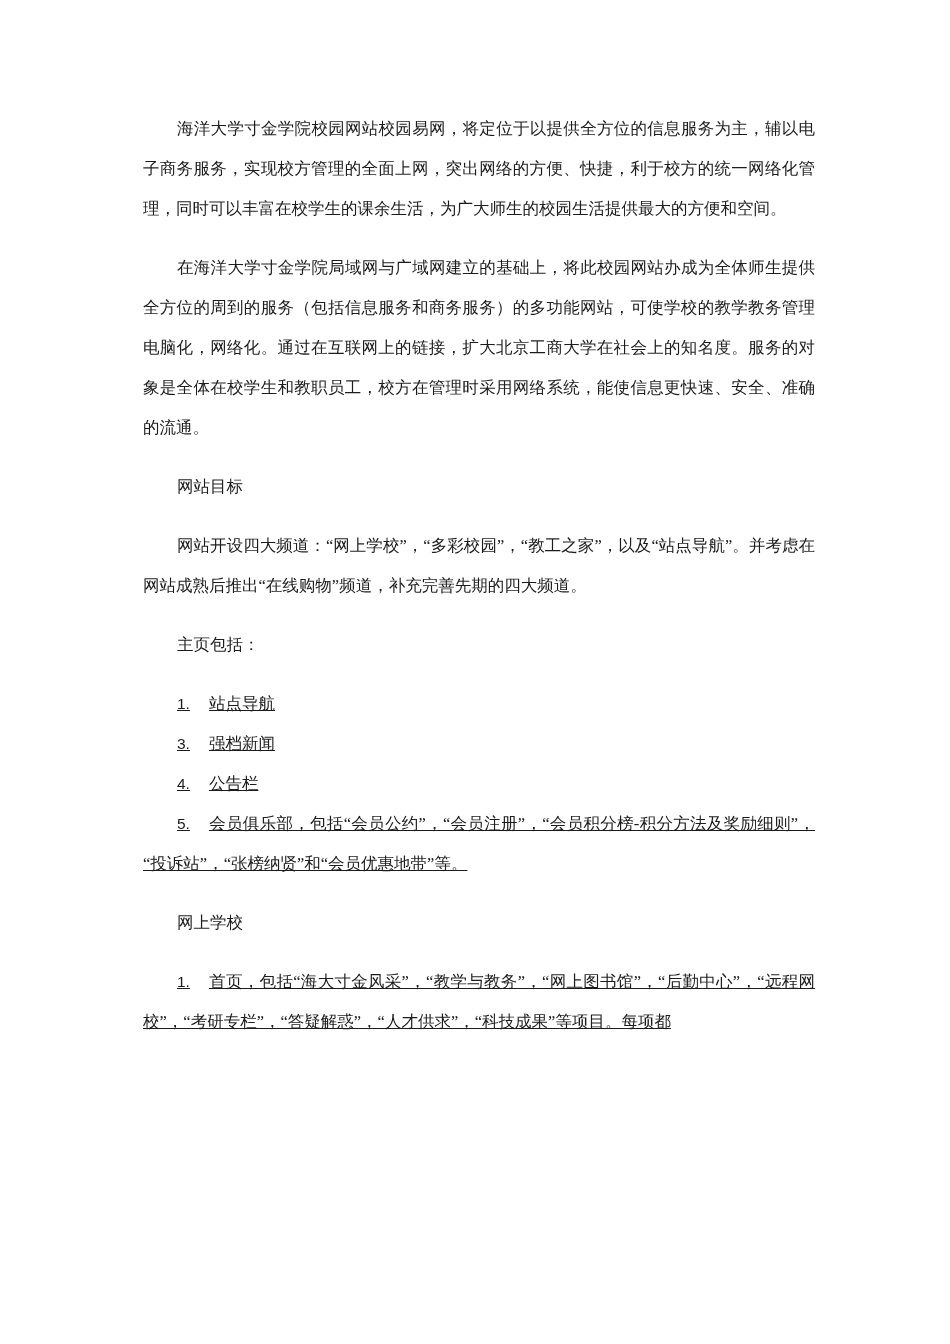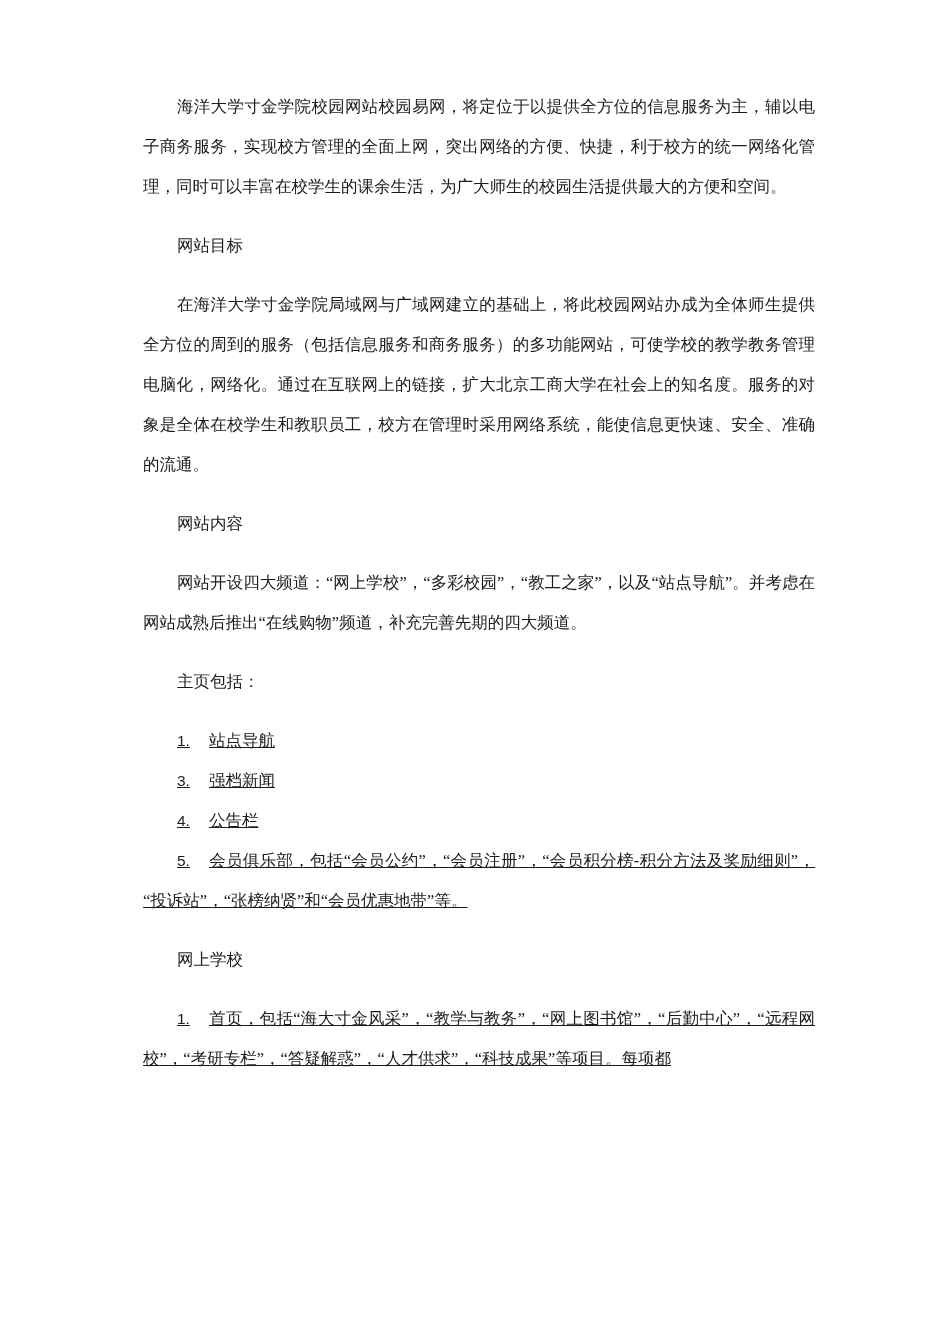--- a/index.html
+++ b/index.html
@@ -10,21 +10,21 @@
   body {
     width: 950px;
     height: 1344px;
     overflow: hidden;
     font-family: "Liberation Serif", "DejaVu Serif", serif;
     color: #1c1c1c;
   }
   .page {
     width: 672px;
     margin: 0 0 0 143px;
-    padding-top: 87px;
+    padding-top: 109px;
     font-size: 16.5px;
     line-height: 40px;
     text-align: justify;
     text-justify: inter-character;
     letter-spacing: 0;
   }
   .para {
     margin: 0 0 19px 0;
     text-indent: 34px;
   }
@@ -41,25 +41,24 @@
     margin-right: 19px;
   }
 </style>
 </head>
 <body>
 
 <div class="page">
 
   <p class="para">海洋大学寸金学院校园网站校园易网，将定位于以提供全方位的信息服务为主，辅以电子商务服务，实现校方管理的全面上网，突出网络的方便、快捷，利于校方的统一网络化管理，同时可以丰富在校学生的课余生活，为广大师生的校园生活提供最大的方便和空间。</p>
 
+  <p class="para">在海洋大学寸金学院局域网与广域网建立的基础上，将此校园网站办成为全体师生提供全方位的周到的服务（包括信息服务和商务服务）的多功能网站，可使学校的教学教务管理电脑化，网络化。通过在互联网上的链接，扩大北京工商大学在社会上的知名度。服务的对象是全体在校学生和教职员工，校方在管理时采用网络系统，能使信息更快速、安全、准确的流通。</p>
+
   <p class="para">网站目标</p>
 
-  <p class="para">在海洋大学寸金学院局域网与广域网建立的基础上，将此校园网站办成为全体师生提供全方位的周到的服务（包括信息服务和商务服务）的多功能网站，可使学校的教学教务管理电脑化，网络化。通过在互联网上的链接，扩大北京工商大学在社会上的知名度。服务的对象是全体在校学生和教职员工，校方在管理时采用网络系统，能使信息更快速、安全、准确的流通。</p>
-
-  <p class="para">网站内容</p>
 
   <p class="para">网站开设四大频道：“网上学校”，“多彩校园”，“教工之家”，以及“站点导航”。并考虑在网站成熟后推出“在线购物”频道，补充完善先期的四大频道。</p>
 
   <p class="para">主页包括：</p>
 
   <div class="list">
     <div class="item">
       <span class="num">1.</span><span>站点导航</span>
     </div>
     <div class="item">

